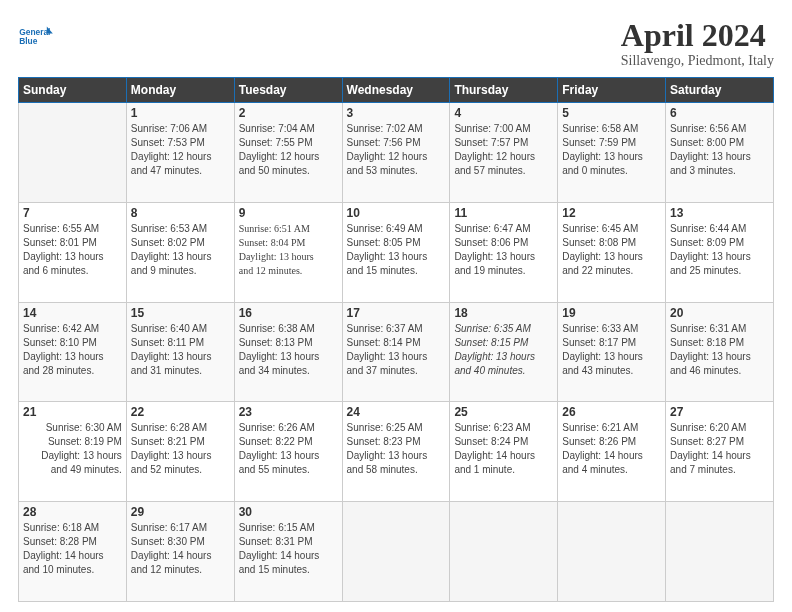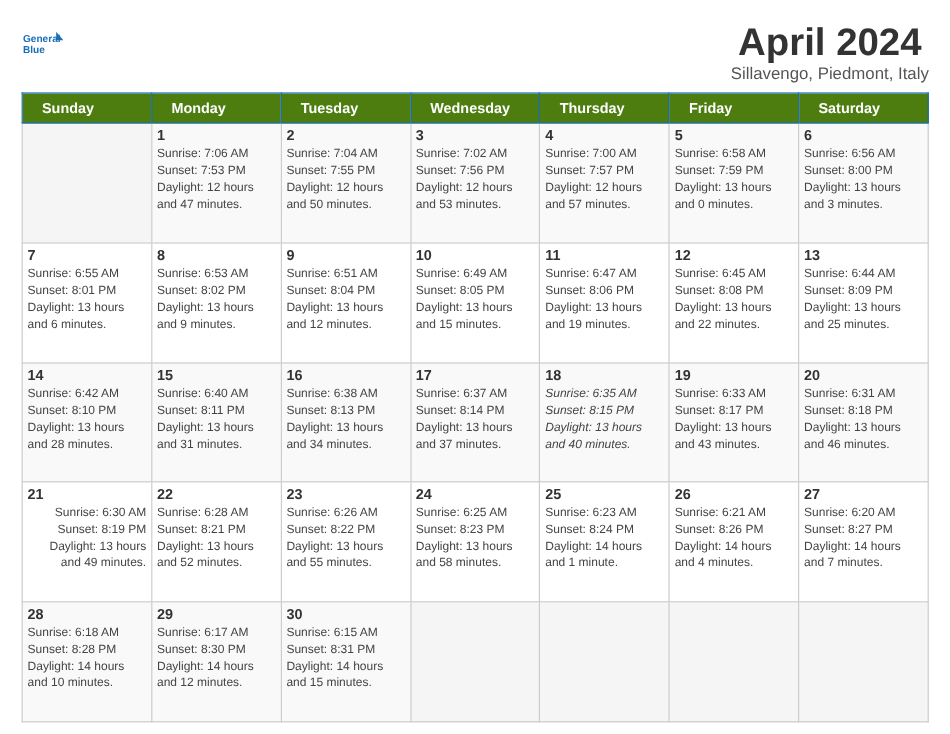--- a/index.html
+++ b/index.html
@@ -22,46 +22,47 @@
       align-items: flex-start;
       justify-content: space-between;
       margin-bottom: 8px;
     }
     .logo {
       display: flex;
       align-items: center;
       gap: 4px;
     }
     .title-block {
-      text-align: center;
+      text-align: left;
+      font-family: Liberation Serif, serif;
     }
     .title-block h1 {
       font-size: 32px;
       font-weight: bold;
       color: #333;
       line-height: 1.1;
     }
     .title-block h2 {
       font-size: 14px;
       color: #555;
       font-weight: normal;
     }
     .calendar {
       flex: 1;
       border: 1px solid #ccc;
       border-collapse: collapse;
       width: 100%;
       table-layout: fixed;
     }
     .calendar thead tr th {
-      background: #4d7c0f;
+      background: #404040;
       color: #fff;
       font-size: 12px;
       font-weight: bold;
-      padding: 5px 16px;
+      padding: 5px 4px;
       text-align: left;
       border: 1px solid #1a6eb5;
     }
     .calendar tbody tr td {
       border: 1px solid #ccc;
       vertical-align: top;
       padding: 3px 4px;
       font-size: 10px;
       color: #333;
       background: #fff;
@@ -172,21 +173,21 @@
           </td>
           <td>
             <span class="day-num">8</span>
             <div class="day-info" style="white-space: pre-line;">Sunrise: 6:53 AM
 Sunset: 8:02 PM
 Daylight: 13 hours
 and 9 minutes.</div>
           </td>
           <td>
             <span class="day-num">9</span>
-            <div class="day-info" style="white-space: pre-line;">Sunrise: 6:51 AM
+            <div class="day-info" style="white-space: pre-line; font-family: Liberation Serif, serif;">Sunrise: 6:51 AM
 Sunset: 8:04 PM
 Daylight: 13 hours
 and 12 minutes.</div>
           </td>
           <td>
             <span class="day-num">10</span>
             <div class="day-info" style="white-space: pre-line;">Sunrise: 6:49 AM
 Sunset: 8:05 PM
 Daylight: 13 hours
 and 15 minutes.</div>

